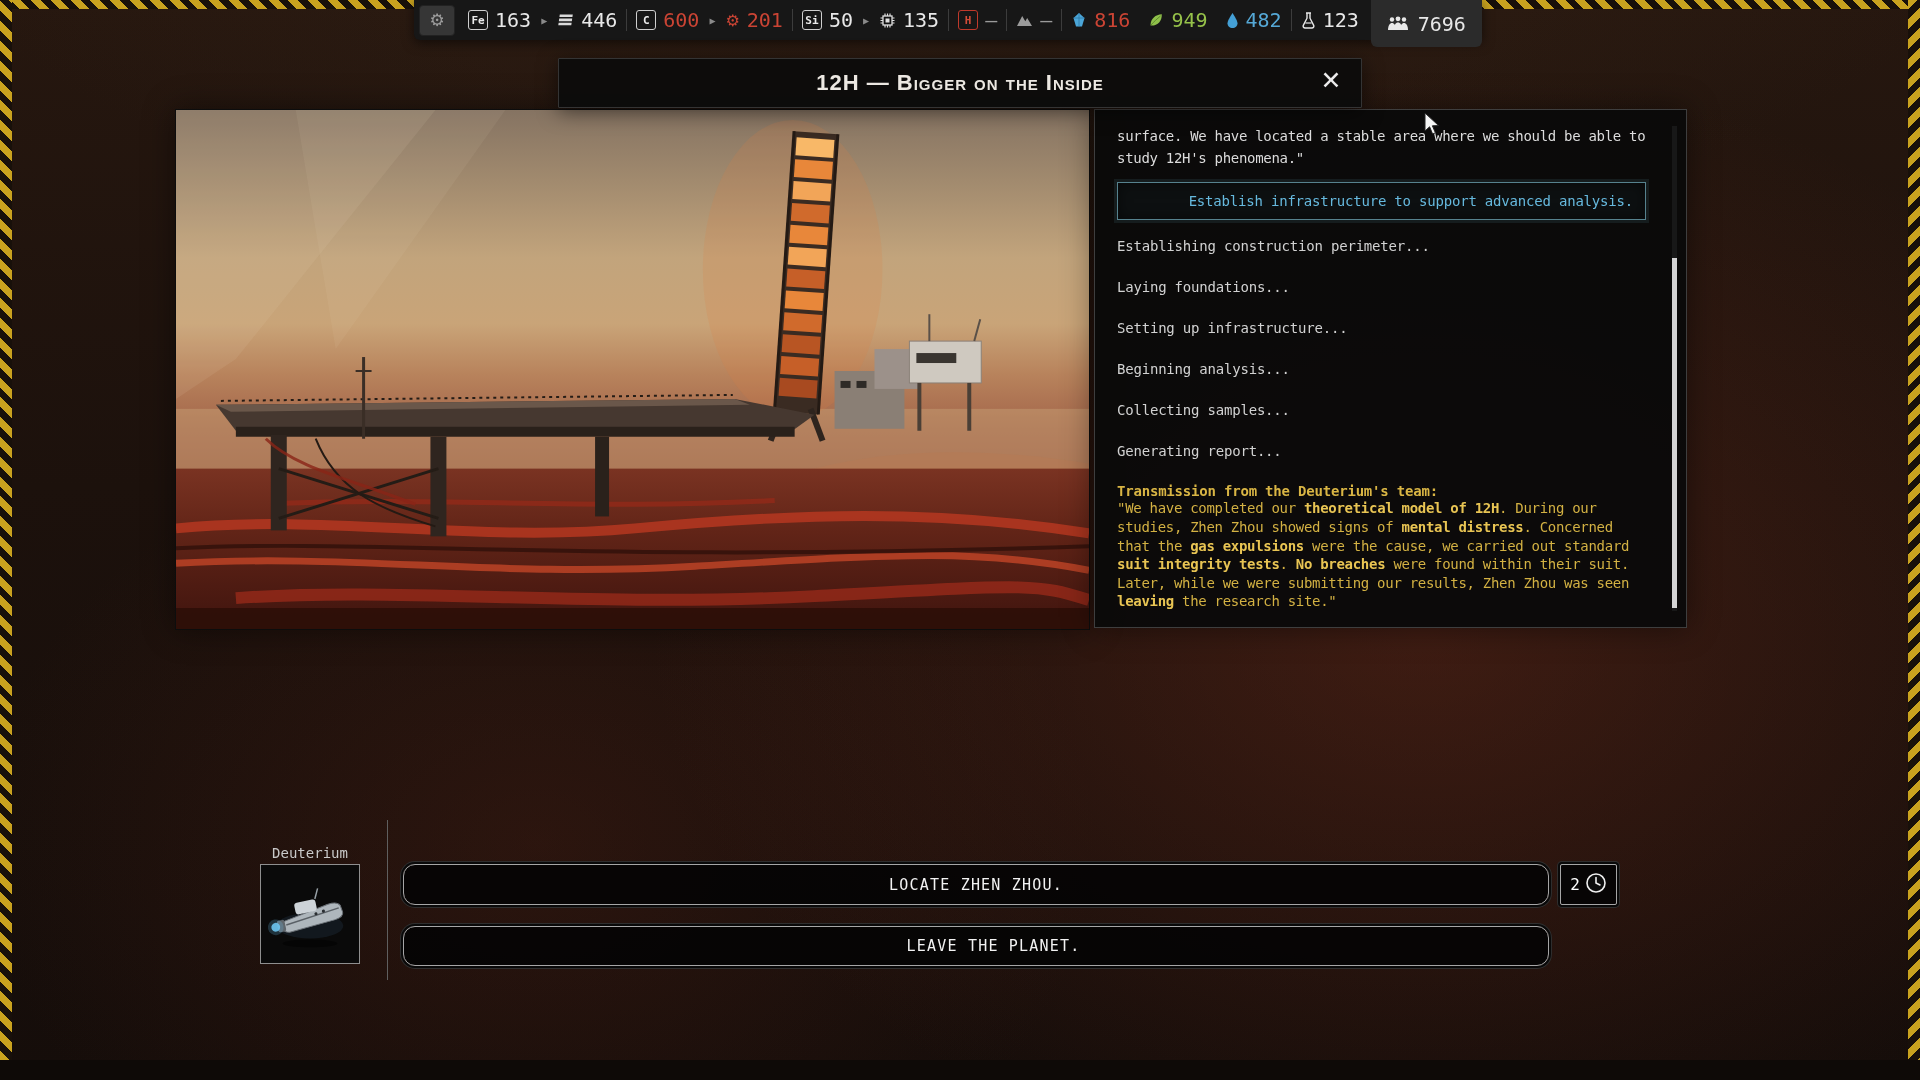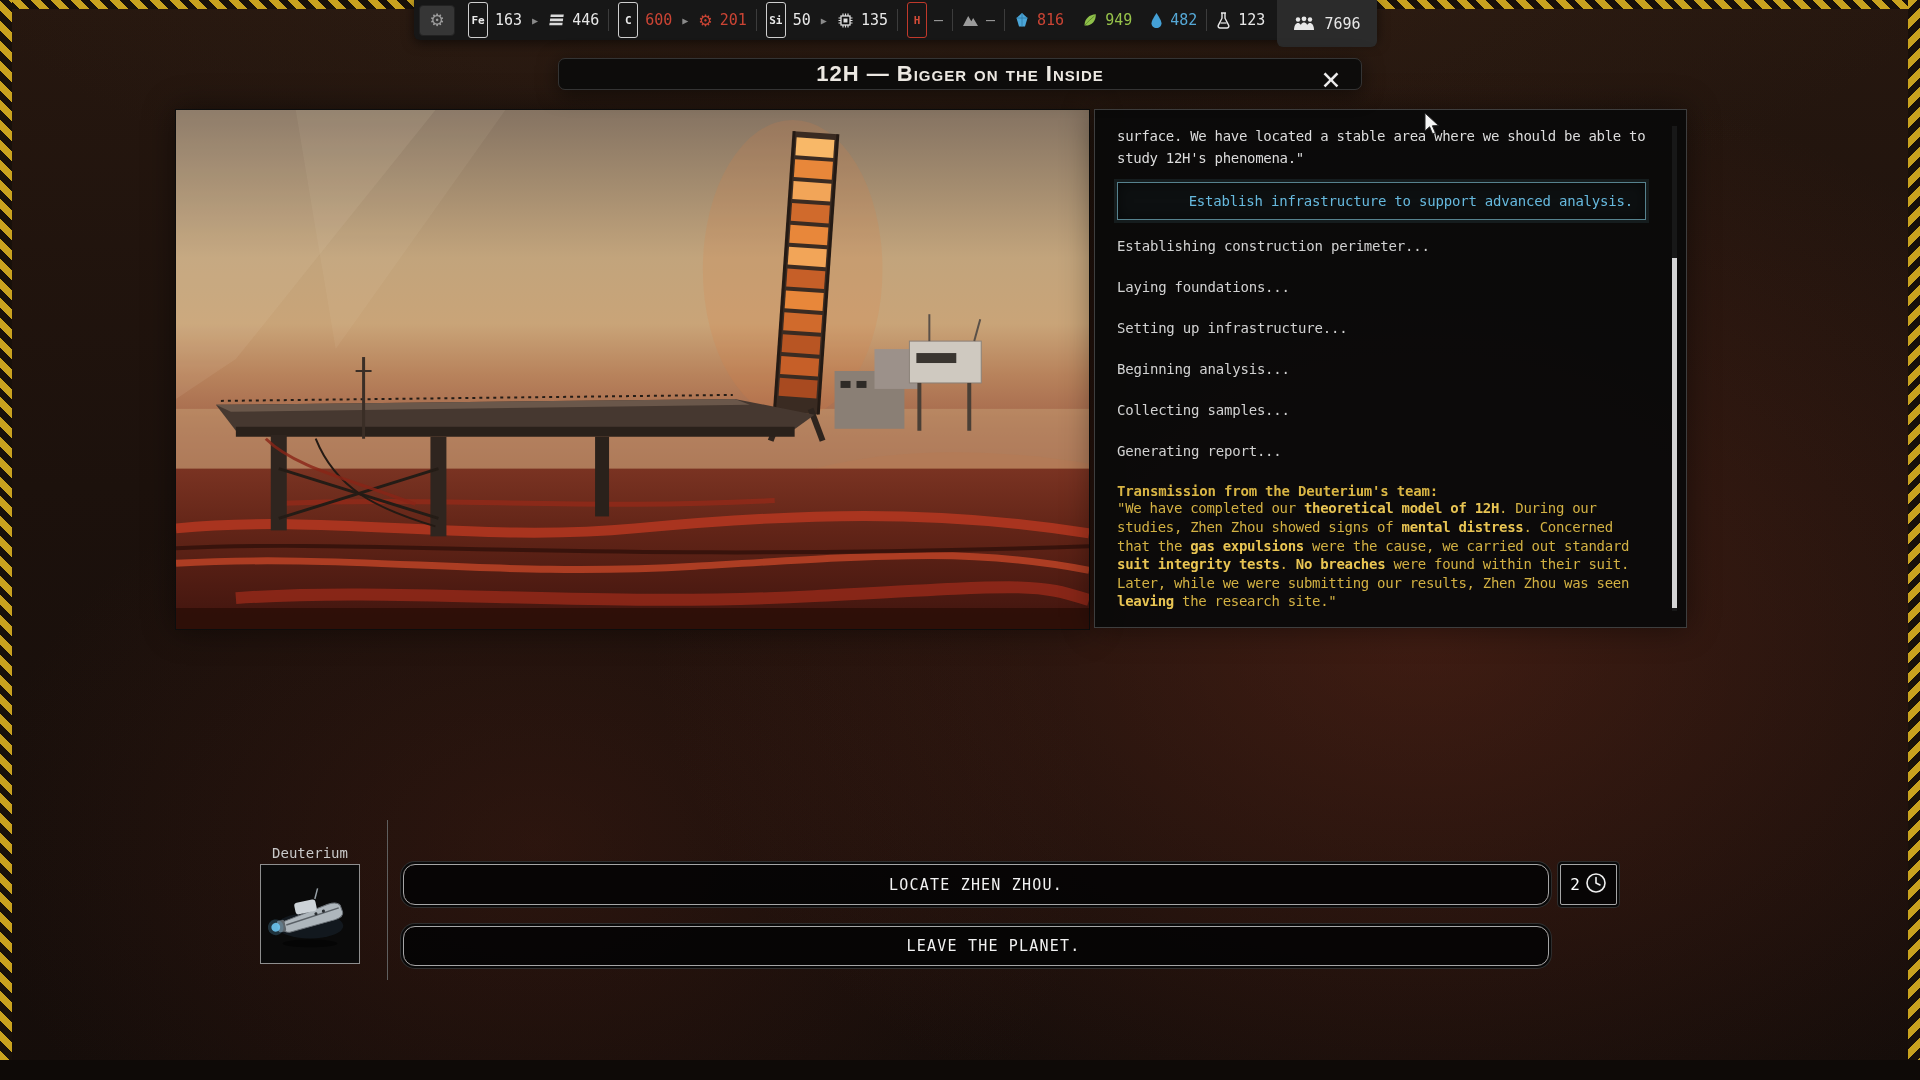--- a/index.html
+++ b/index.html
@@ -25,32 +25,32 @@
   
   .topbar { position:absolute; left:414px; top:0; height:40px; display:flex; align-items:center;
     background:#171717; z-index:10; padding-left:5px; box-shadow:0 3px 12px rgba(0,0,0,.55);
     border-radius:0 0 0 6px; }
   .menu-btn { width:36px; height:31px; background:#363636; border:1px solid #222; border-radius:4px;
     display:flex; align-items:center; justify-content:center; color:#9d9d9d; font-size:17px;
     margin-right:4px; cursor:pointer; font-family:"DejaVu Sans",sans-serif; }
   .res { display:flex; align-items:center; gap:7px; padding:0 9px; height:100%; }
   .divider { width:1px; height:22px; background:#3c3c3c; }
   .arrow { color:#8a8a8a; font-size:10px; padding:0 1px; }
-  .el-box { width:20px; height:36px; border:1px solid #cfcfcf; border-radius:3px; display:flex;
+  .el-box { width:20px; height:20px; border:1px solid #cfcfcf; border-radius:3px; display:flex;
     align-items:center; justify-content:center; font-size:11px; font-weight:bold; color:#eaeaea; }
   .el-box.red { border-color:#c0392b; color:#d44c38; }
-  .val { font-size:15px; color:#e8e8e8; }
+  .val { font-size:20px; color:#e8e8e8; }
   .v-red { color:#cb4434; } .v-green { color:#96c24a; } .v-blue { color:#55a8d6; } .v-muted { color:#9a9a9a; }
   .icn svg { display:block; }
   .people-tab { align-self:flex-start; height:47px; display:flex; align-items:center; gap:9px;
     padding:0 16px; background:#2b2b2b; border-radius:0 0 6px 6px; margin-left:3px; cursor:pointer; }
 
   
-  .titlebar { position:absolute; left:558px; top:58px; width:804px; height:32px;
-    background:rgba(12,12,12,0.95); border:1px solid #343434; border-radius:7px; z-index:10;
+  .titlebar { position:absolute; left:558px; top:58px; width:804px; height:50px;
+    background:rgba(12,12,12,0.95); border:1px solid #343434; border-radius:1px; z-index:10;
     display:flex; align-items:center; justify-content:center; box-shadow:0 4px 20px rgba(0,0,0,0.5); }
   .title { font-family:"Liberation Sans",sans-serif; font-variant:small-caps; font-weight:600;
     font-size:22px; letter-spacing:1px; color:#ece8e2; }
   .close-btn { position:absolute; right:14px; top:6px; width:32px; height:32px; background:none;
     border:none; color:#ececec; font-size:25px; line-height:32px; text-align:center; cursor:pointer;
     font-family:"DejaVu Sans",sans-serif; }
 
   
   .event-image { position:absolute; left:175px; top:109px; width:915px; height:521px; z-index:5;
     border:1px solid #0d0d0d; box-shadow:0 0 30px rgba(0,0,0,0.45); }

